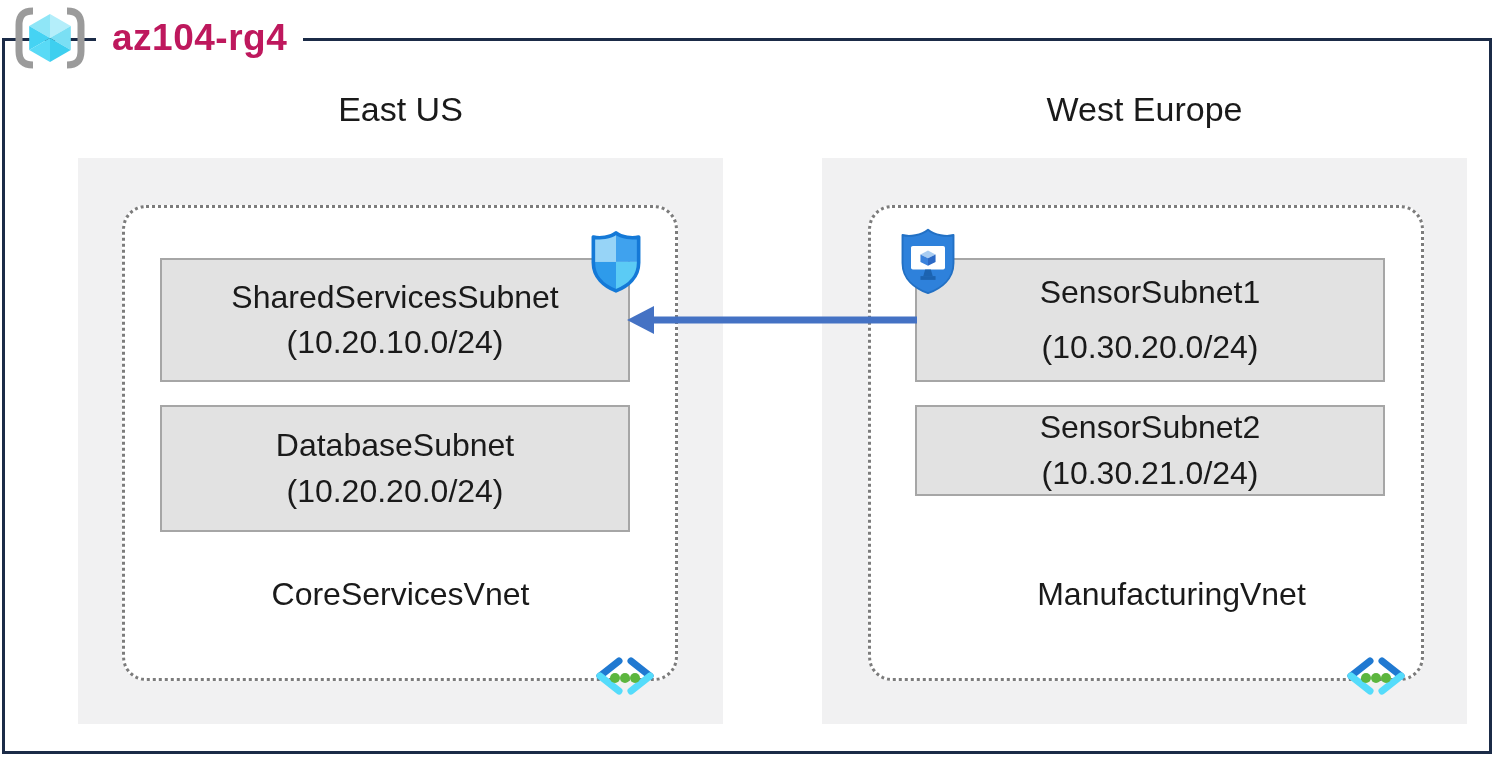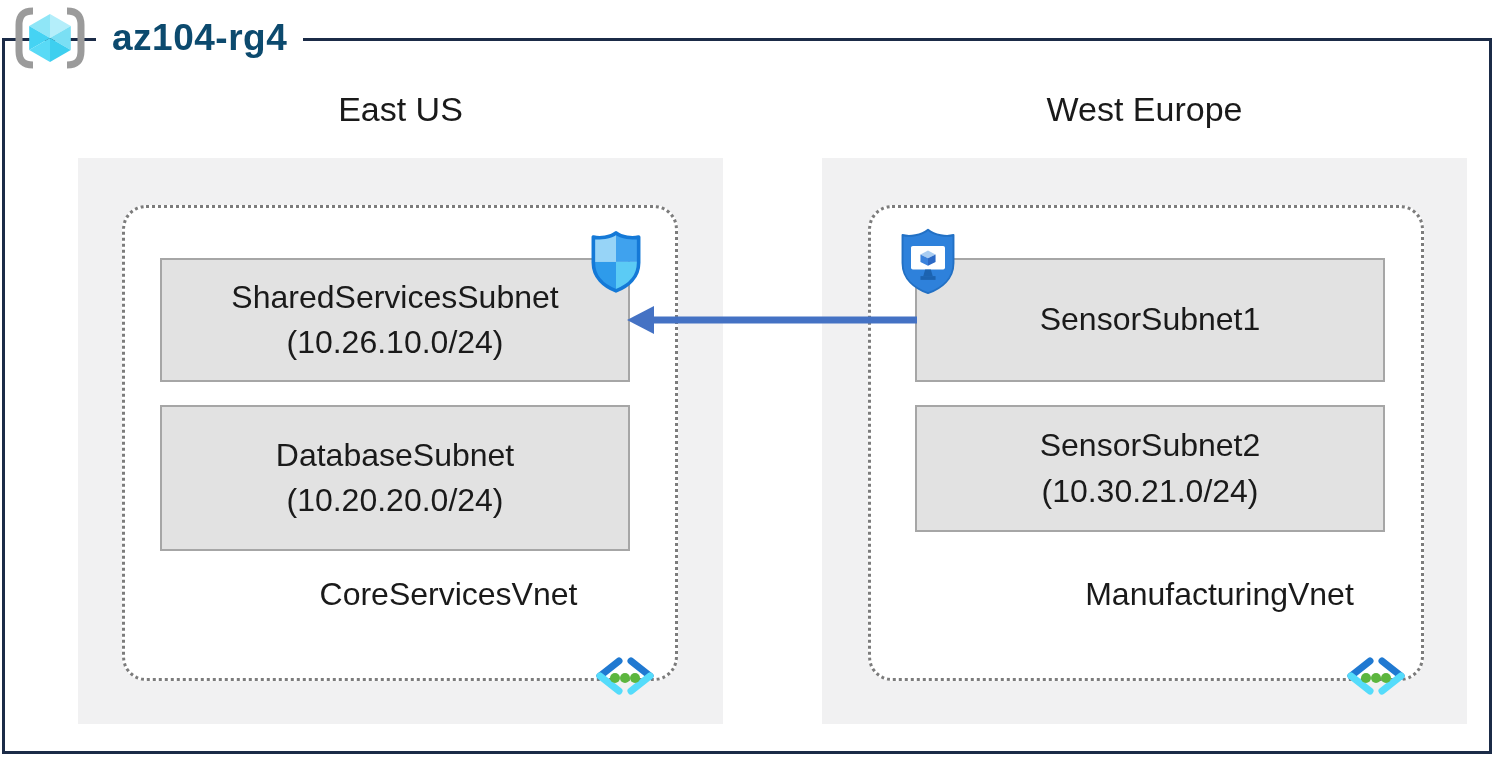--- a/index.html
+++ b/index.html
@@ -8,21 +8,21 @@
     font-family:"Liberation Sans",sans-serif;color:#1a1a1a;overflow:hidden;
   }
   .frame{
     position:absolute;left:2px;top:38px;width:1490px;height:716px;
     border:3px solid #1b2b47;box-sizing:border-box;
   }
   .title-group{
     position:absolute;left:96px;top:12px;height:52px;background:#ffffff;
     padding:0 16px;display:flex;align-items:center;z-index:4;
   }
-  .title-text{font-size:37px;font-weight:700;color:#0c4a6e;letter-spacing:0.5px;}
+  .title-text{font-size:37px;font-weight:700;color:#be185d;letter-spacing:0.5px;}
   .rg-icon{position:absolute;left:8px;top:5px;z-index:5;}
   .region-title{
     position:absolute;top:90px;width:645px;text-align:center;
     font-size:34px;color:#1a1a1a;z-index:2;
   }
   .region-title.left{left:78px;}
   .region-title.right{left:822px;}
   .region-box{
     position:absolute;top:158px;width:645px;height:566px;background:#f1f1f2;z-index:1;
   }
@@ -34,26 +34,26 @@
   }
   .vnet-box.left{left:122px;}
   .vnet-box.right{left:868px;}
   .subnet{
     position:absolute;width:470px;height:124px;background:#e2e2e2;
     border:2px solid #a6a6a6;box-sizing:border-box;z-index:3;
     display:flex;flex-direction:column;justify-content:center;align-items:center;
     font-size:32px;line-height:1.42;text-align:center;
   }
   .subnet.l1{left:160px;top:258px;}
-  .subnet.l2{left:160px;top:405px;height:146px;}
+  .subnet.l2{left:160px;top:405px;height:127px;}
   .subnet.r1{left:915px;top:258px;gap:10px;}
-  .subnet.r2{left:915px;top:405px;height:127px;}
+  .subnet.r2{left:915px;top:405px;height:91px;}
   .vnet-label{
     position:absolute;top:570px;width:645px;text-align:center;
-    font-size:32px;line-height:1.5;z-index:3;padding-left:48px;
+    font-size:32px;line-height:1.5;z-index:3;
   }
   .vnet-label.left{left:78px;}
   .vnet-label.right{left:822px;margin-left:27px;}
   .icon-abs{position:absolute;z-index:6;}
   .nsg-icon{left:587px;top:227px;}
   .asg-icon{left:896px;top:227px;}
   .vneticon-left{left:592px;top:654px;}
   .vneticon-right{left:1343px;top:654px;}
   .peering-arrow{position:absolute;left:622px;top:300px;z-index:5;}
 </style>
@@ -85,29 +85,30 @@
   <div class="region-title left">East US</div>
 
   <div class="region-box left"></div>
   <div class="region-box right"></div>
 
   <div class="vnet-box left"></div>
   <div class="vnet-box right"></div>
 
   <div class="subnet l1">
     <span>SharedServicesSubnet</span>
-    <span>(10.26.10.0/24)</span>
+    <span>(10.20.10.0/24)</span>
   </div>
   <div class="subnet l2">
     <span>DatabaseSubnet</span>
     <span>(10.20.20.0/24)</span>
   </div>
 
   <div class="subnet r1">
     <span>SensorSubnet1</span>
+    <span>(10.30.20.0/24)</span>
   </div>
   <div class="subnet r2">
     <span>SensorSubnet2</span>
     <span>(10.30.21.0/24)</span>
   </div>
 
   <div class="vnet-label left">
     <div>CoreServicesVnet</div>
   </div>
   <div class="vnet-label right">

